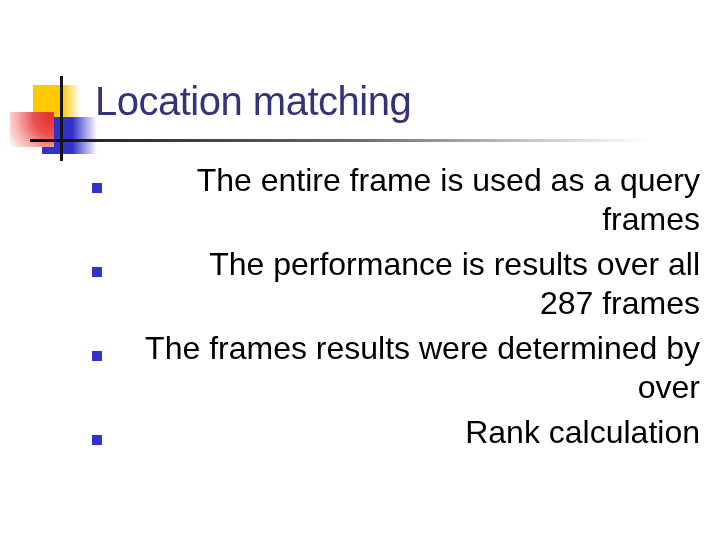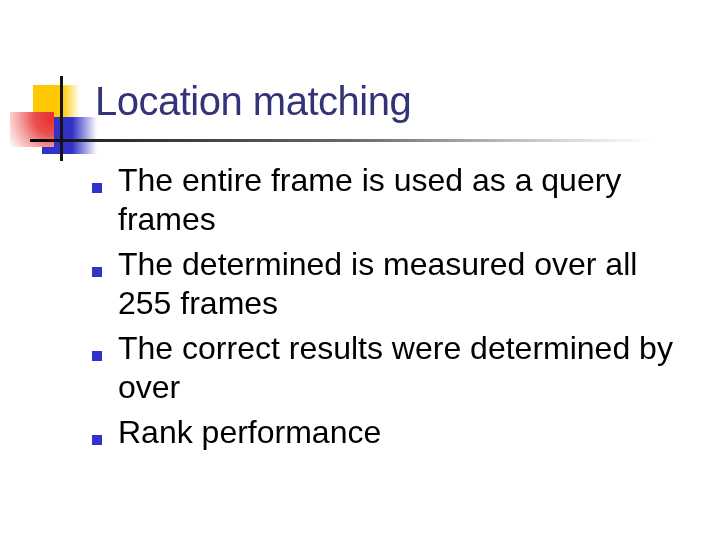--- a/index.html
+++ b/index.html
@@ -7,20 +7,21 @@
     padding: 0;
     background: #ffffff;
   }
   #slide {
     position: relative;
     width: 720px;
     height: 540px;
     background: #ffffff;
     overflow: hidden;
     font-family: "Liberation Sans", "DejaVu Sans", sans-serif;
+    text-align: right;
   }
 
   
   .sq-yellow {
     position: absolute;
     left: 33px; top: 85px;
     width: 47px; height: 32px;
     background: linear-gradient(to right, #ffc800 0%, #ffc800 62%, rgba(255,200,0,0) 100%);
   }
   .sq-blue {
@@ -100,29 +101,29 @@
   <div class="body">
 
     <div class="bullet">
       <span class="marker"></span>
       <span class="line">The entire frame is used as a query</span>
       <span class="line">frames</span>
     </div>
 
     <div class="bullet">
       <span class="marker"></span>
-      <span class="line">The determined is measured over all</span>
-      <span class="line">255 frames</span>
+      <span class="line">The performance is results over all</span>
+      <span class="line">287 frames</span>
     </div>
 
     <div class="bullet">
       <span class="marker"></span>
-      <span class="line">The correct results were determined by</span>
+      <span class="line">The frames results were determined by</span>
       <span class="line">over</span>
     </div>
 
     <div class="bullet">
       <span class="marker"></span>
-      <span class="line">Rank performance</span>
+      <span class="line">Rank calculation</span>
     </div>
 
   </div>
 </div>
 
 </body></html>

